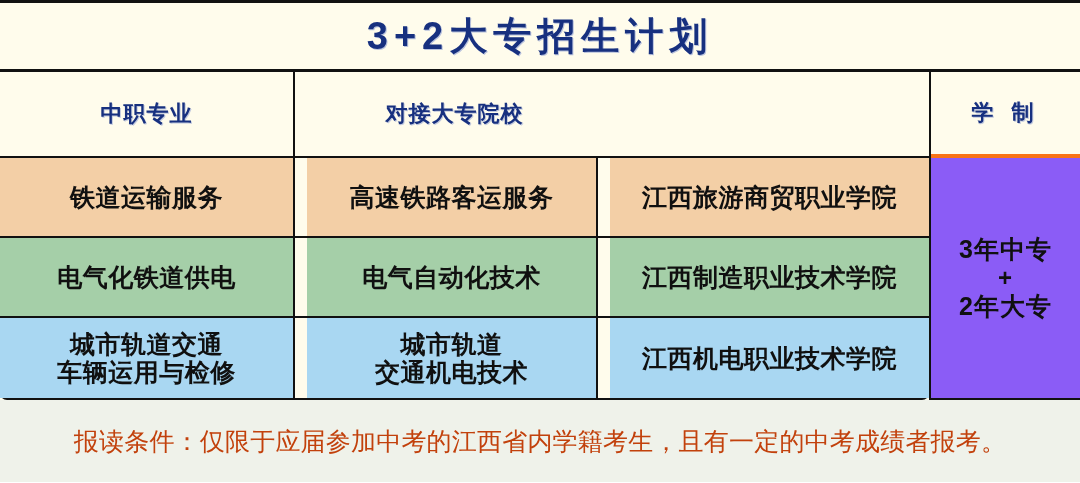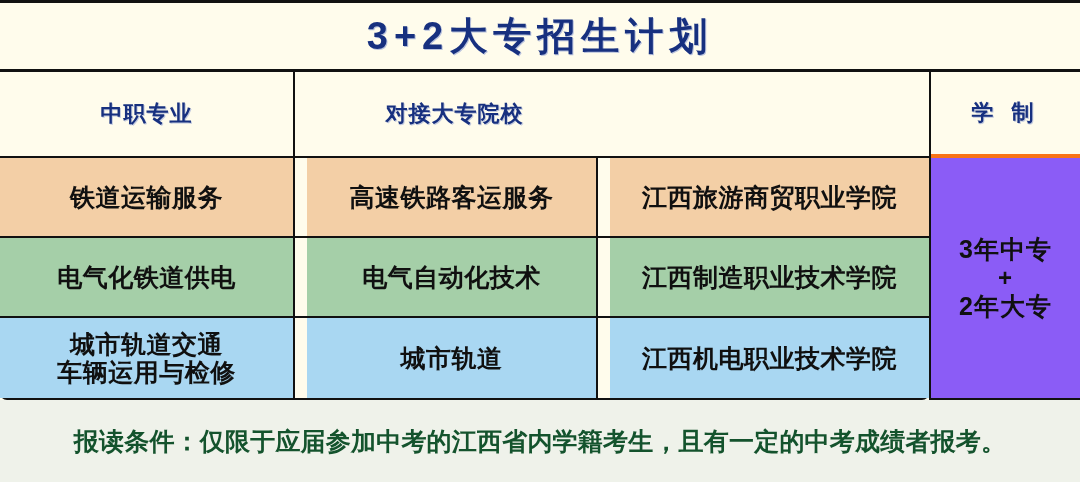--- a/index.html
+++ b/index.html
@@ -153,22 +153,22 @@
     flex: 0 0 82px;
     background: #EFF2EA;
     display: flex;
     align-items: center;
     justify-content: center;
     box-sizing: border-box;
     padding: 0 10px;
   }
   .note-text {
     font-size: 25px;
-    font-weight: bold;
-    color: #14532d;
+    font-weight: normal;
+    color: #c2410c;
     letter-spacing: 0.2px;
     white-space: nowrap;
   }
 </style>
 </head>
 <body>
 
 <div class="poster">
 
   <div class="title-band">
@@ -199,20 +199,21 @@
       <div class="row row-body row-tall tone-blue">
         <div class="cell c1">
           <span class="two-line">
             <span class="ln">城市轨道交通</span>
             <span class="ln">车辆运用与检修</span>
           </span>
         </div>
         <div class="cell c2">
           <span class="two-line">
             <span class="ln">城市轨道</span>
+            <span class="ln">交通机电技术</span>
           </span>
         </div>
         <div class="cell c3">江西机电职业技术学院</div>
       </div>
 
     </div>
 
     <div class="c4" style="display:flex; flex-direction:column;">
       <div class="row row-header header-duration" style="flex:0 0 86px;">
         <div class="cell c4">学 制</div>

